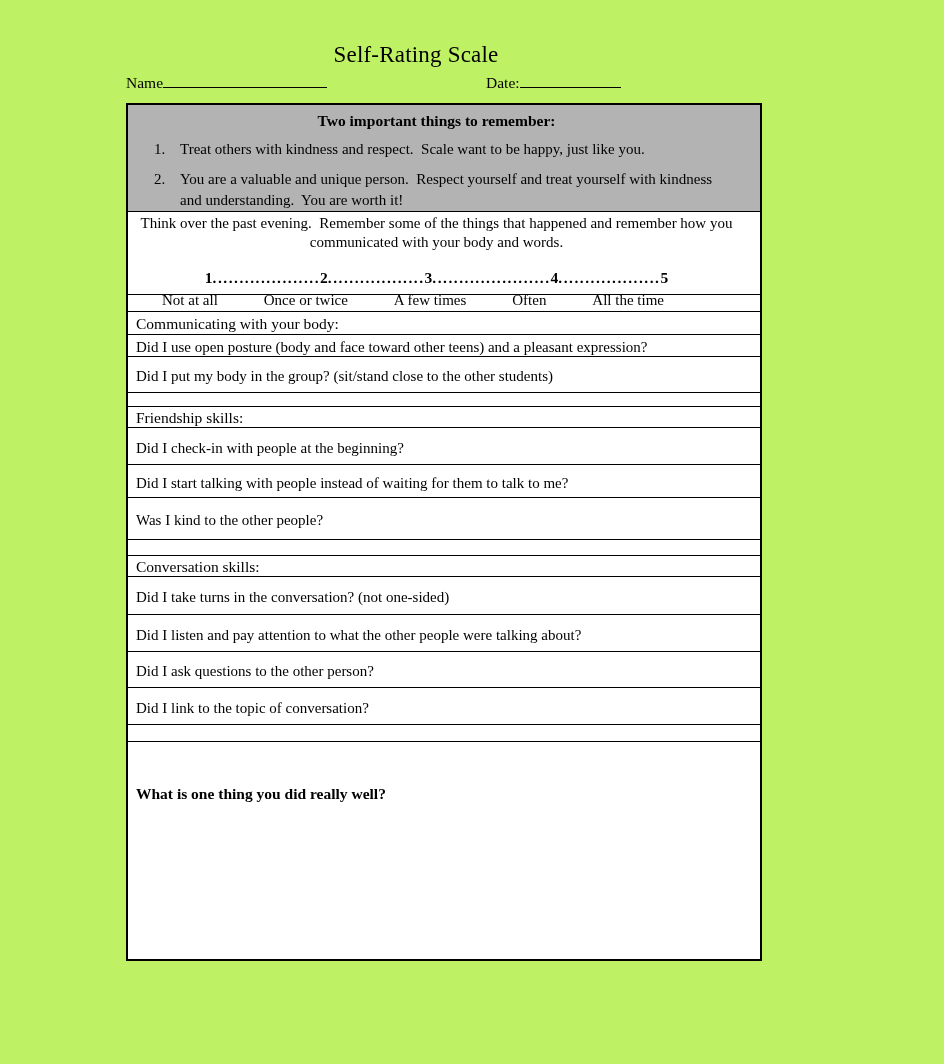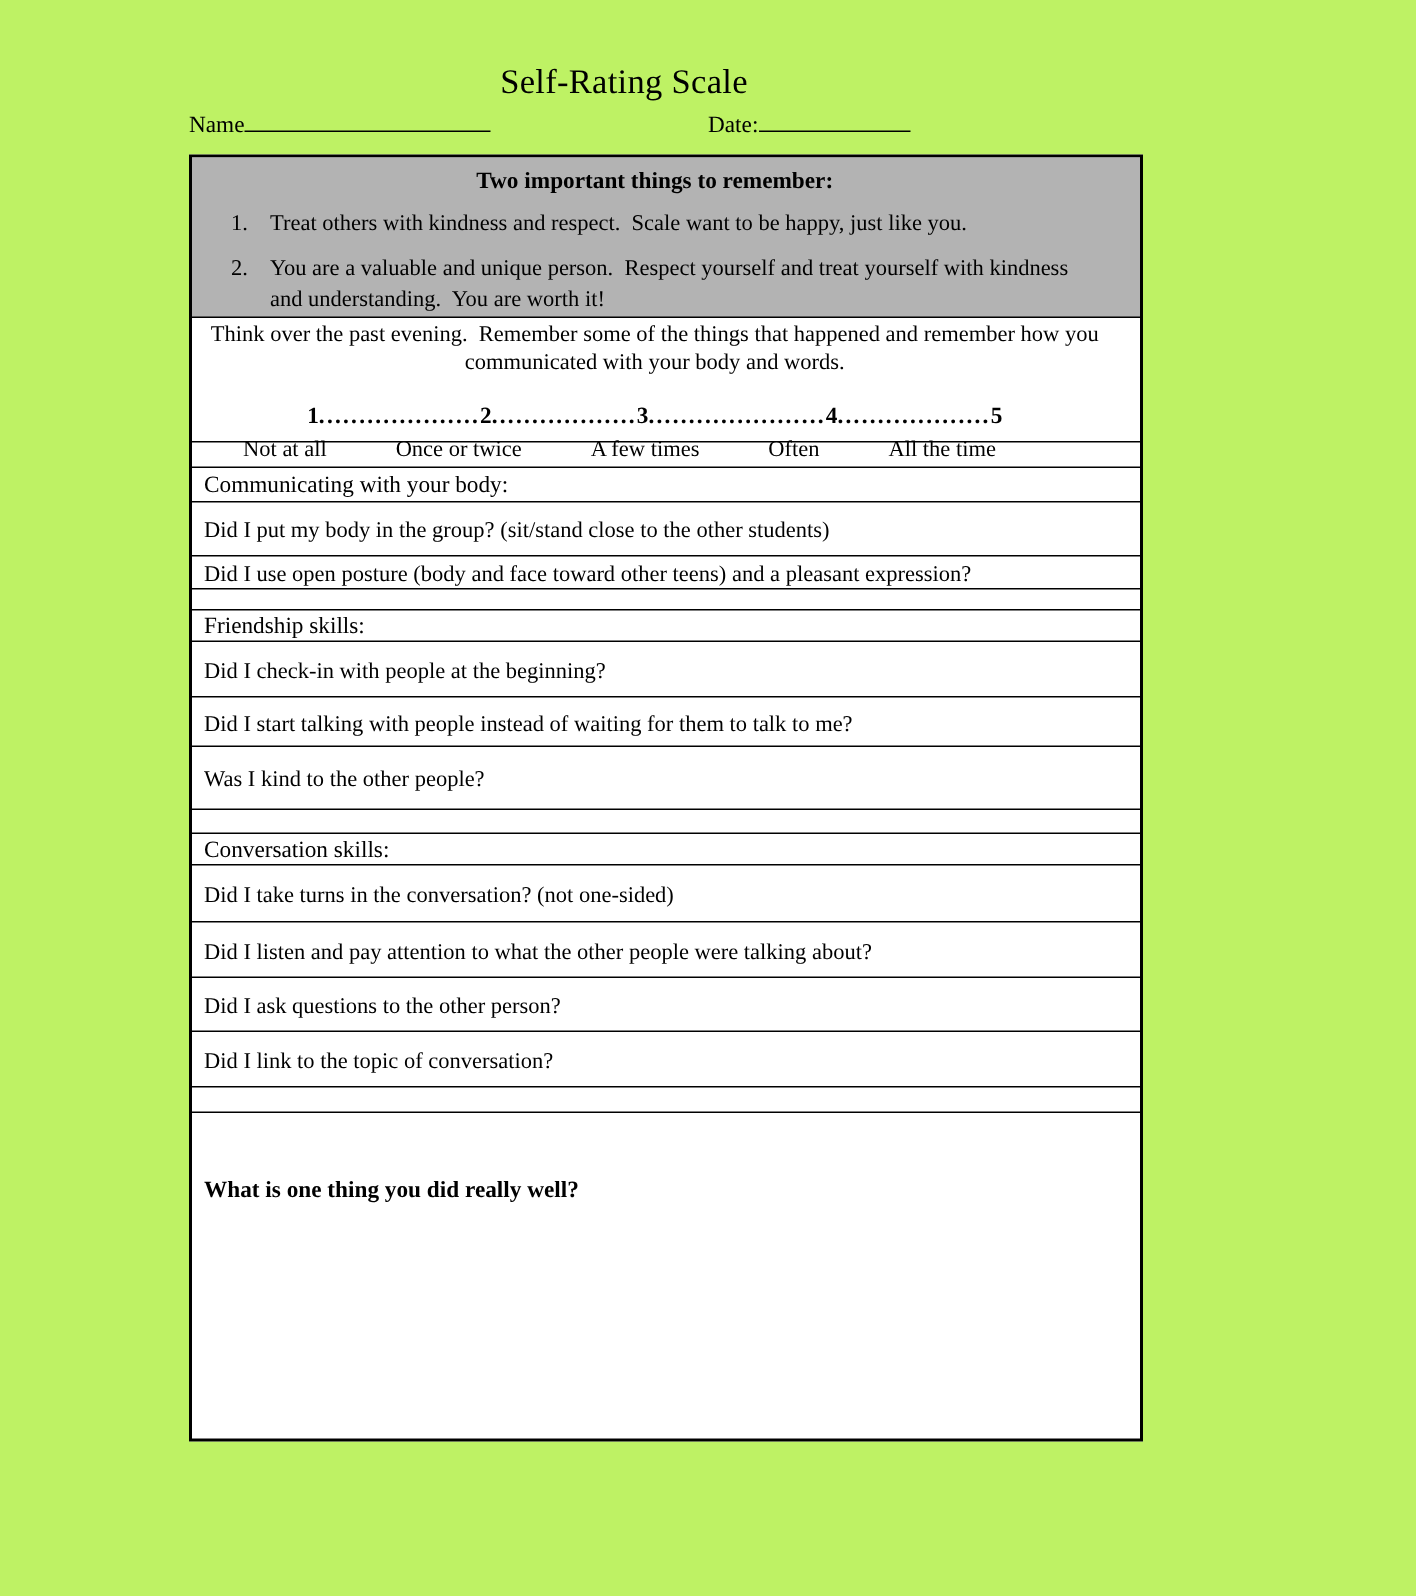--- a/index.html
+++ b/index.html
@@ -12,21 +12,21 @@
 
   
   .doc-title {
     position:absolute; top:42px; left:126px; width:636px;
     text-align:center; font-size:23px; transform:translateX(-28px);
     letter-spacing:0.2px;
   }
   .meta-row { position:absolute; top:72px; left:126px; width:636px; height:20px; font-size:15.5px; }
   .blank-line { display:inline-block; border-bottom:1.8px solid #000; height:16px; vertical-align:baseline; }
   .name-line { width:164px; }
-  .date-group { position:absolute; left:346px; top:0; }
+  .date-group { position:absolute; left:360px; top:0; }
   .date-line { width:101px; }
 
   
   .form-table {
     position:absolute; left:126px; top:103px; width:636px; height:858px;
     border:2px solid #000; display:flex; flex-direction:column; background:#fff;
   }
   .row { display:flex; border-bottom:1px solid #000; flex:0 0 auto;align-items:center; }
   .row:last-child { border-bottom:none; }
   .cell-main { flex:1 1 auto; position:relative; overflow:hidden; }
@@ -107,29 +107,29 @@
       <div class="cell-main"></div>
         <div class="cell-rate"></div>
     </div>
 
     <div class="row" style="height:23px">
       <div class="cell-main">
           <div class="section-heading">Communicating with your body:</div>
         </div>
       <div class="cell-rate"></div>
     </div>
+    <div class="row" style="height:22px">
+      <div class="cell-main">
+          <div class="question-text">Did I use open posture (body and face toward other teens) and a pleasant expression?</div>
+        </div>
+      <div class="cell-rate"></div>
+    </div>
     <div class="row" style="height:36px">
       <div class="cell-main">
           <div class="question-text">Did I put my body in the group? (sit/stand close to the other students)</div>
-        </div>
-      <div class="cell-rate"></div>
-    </div>
-    <div class="row" style="height:22px">
-      <div class="cell-main">
-          <div class="question-text">Did I use open posture (body and face toward other teens) and a pleasant expression?</div>
         </div>
       <div class="cell-rate"></div>
     </div>
 
     <div class="row" style="height:14px">
       <div class="cell-main"></div>
         <div class="cell-rate"></div>
     </div>
 
     <div class="row" style="height:21px">

